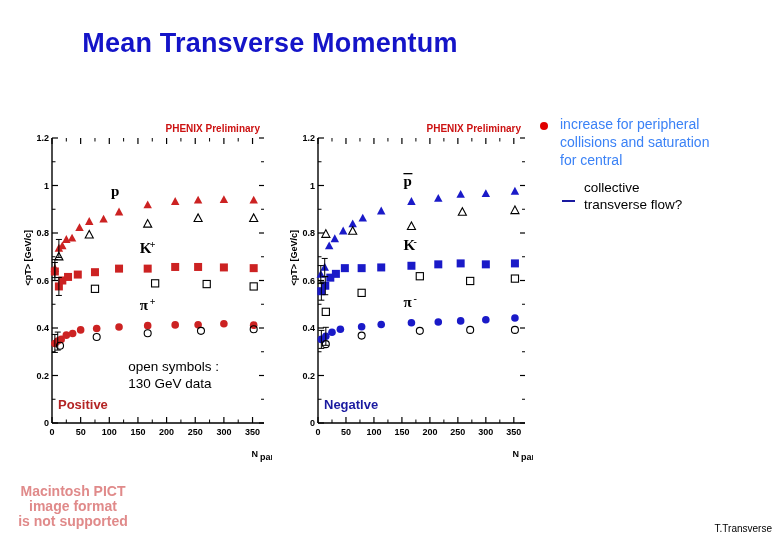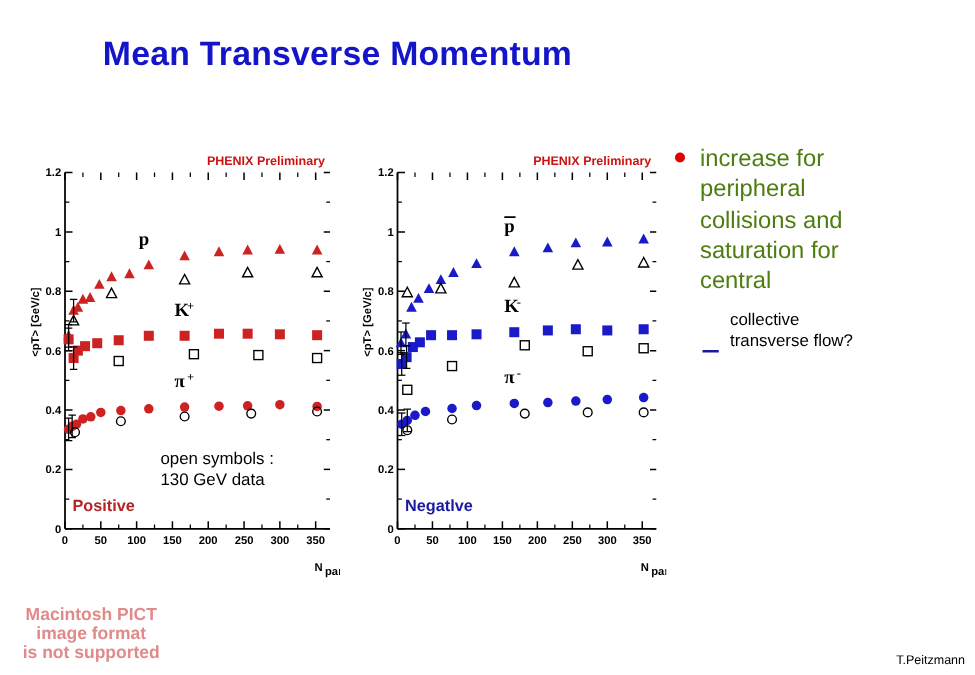--- a/index.html
+++ b/index.html
@@ -45,24 +45,24 @@
   
   .bullets{position:absolute;left:528px;top:116px;width:244px;}
   .bullet-row{display:flex;align-items:flex-start;margin-bottom:9px;}
   .bullet-dot{
     width:8px;height:8px;border-radius:50%;
     background:#e00000;
     margin:6px 12px 0 12px;
     flex:0 0 auto;
   }
   .bullet-text{
-    font-size:19px;color:#4d7c0f;line-height:1.28;
+    font-size:14px;color:#3b82f6;line-height:1.28;
     max-width:150px;
   }
-  .sub-row{display:flex;align-items:flex-end;margin:4px 0 0 34px;}
+  .sub-row{display:flex;align-items:center;margin:4px 0 0 34px;}
   .sub-dash{
     width:13px;height:2px;background:#1a1aa0;
     margin:10px 9px 0 0;flex:0 0 auto;
   }
   .sub-text{font-size:13.5px;color:#000;line-height:1.3;max-width:110px;}
 
   
   .pict{
     position:absolute;left:-12px;top:484px;width:170px;
     text-align:center;
@@ -670,15 +670,15 @@
       <span class="sub-text">collective transverse flow?</span>
     </div>
   </div>
 
   <div class="pict" style="color: rgb(224, 138, 138);">
     <div>Macintosh PICT</div>
     <div>image format</div>
     <div>is not supported</div>
   </div>
 
-  <div class="footer">T.Peitzmann</div>
+  <div class="footer">T.Transverse</div>
 
 </div>
 
 </body></html>

